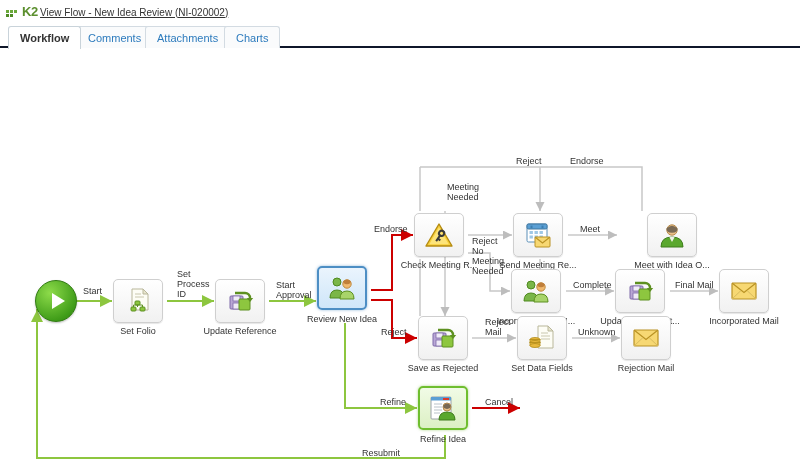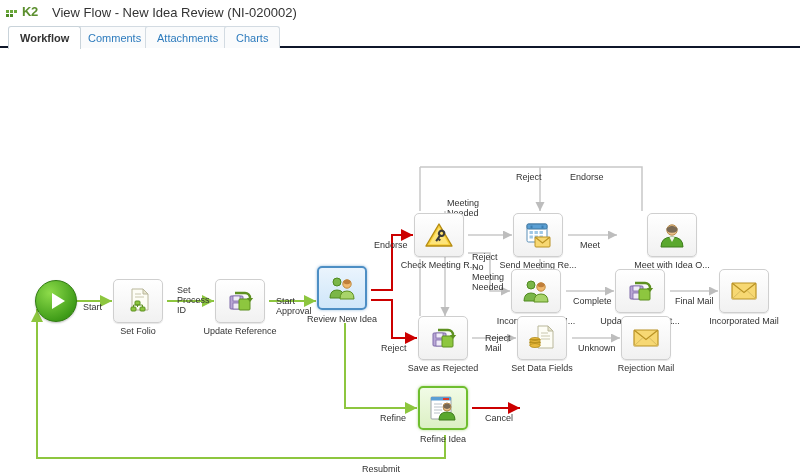--- a/index.html
+++ b/index.html
@@ -21,21 +21,21 @@
   .logo-dots { display: flex; gap: 1px; margin-bottom: 1px; }
   .logo-dots span { display: block; width: 3px; height: 3px; background: #6aa83a; }
   .logo-dots.row2 span { background: #4e8b24; }
   .logo-wrap { display: flex; align-items: flex-end; }
   .logo-text {
     font-family: "Liberation Sans", sans-serif;
     font-size: 13px; font-weight: bold; color: #5b8f2e;
     letter-spacing: -0.3px; line-height: 12px; margin-left: 1px;
   }
   .app-title {
-    font-size: 13px; color: #333; margin-left: 14px; white-space: nowrap;
+    font-size: 10px; color: #333; margin-left: 2px; white-space: nowrap; text-decoration: underline;
   }
 
   
   .tabbar {
     position: absolute; left: 0; top: 26px; width: 800px; height: 22px;
     border-bottom: 2px solid #0f172a;
   }
   .tab {
     position: absolute; top: 0; height: 22px;
     display: flex; align-items: center; justify-content: center;
@@ -96,21 +96,21 @@
     width: 0; height: 0;
     border-left: 13px solid #ffffff;
     border-top: 8px solid transparent;
     border-bottom: 8px solid transparent;
     margin-left: 4px;
   }
 
   
   .elabel {
     position: absolute; font-size: 9px; color: #333;
-    line-height: 10px; white-space: pre; background: transparent; margin-top: 16px;
+    line-height: 10px; white-space: pre; background: transparent;
   }
 </style>
 </head>
 <body>
 
 <div id="app">
 
   <div class="header">
     <div class="logo-wrap">
       <div class="logo">

